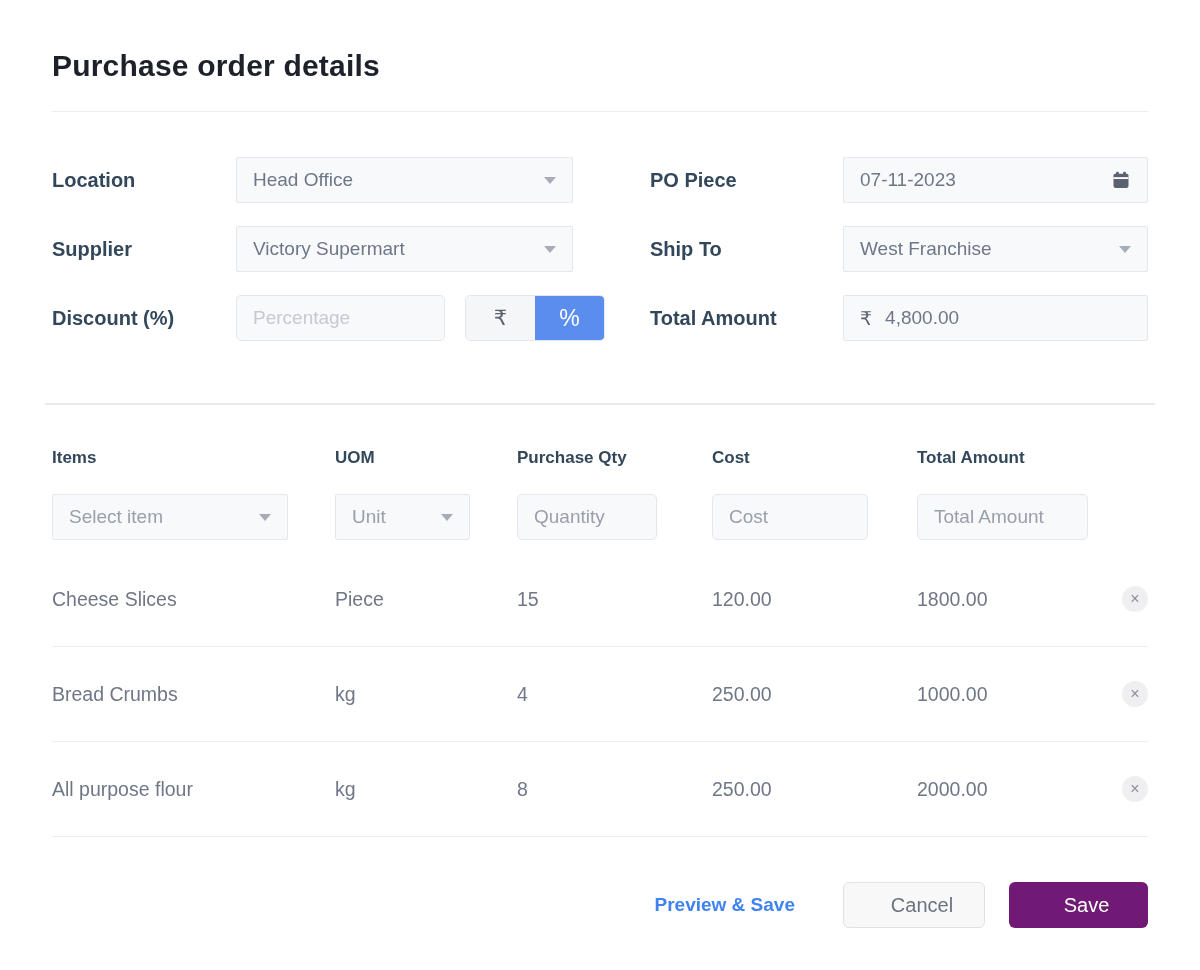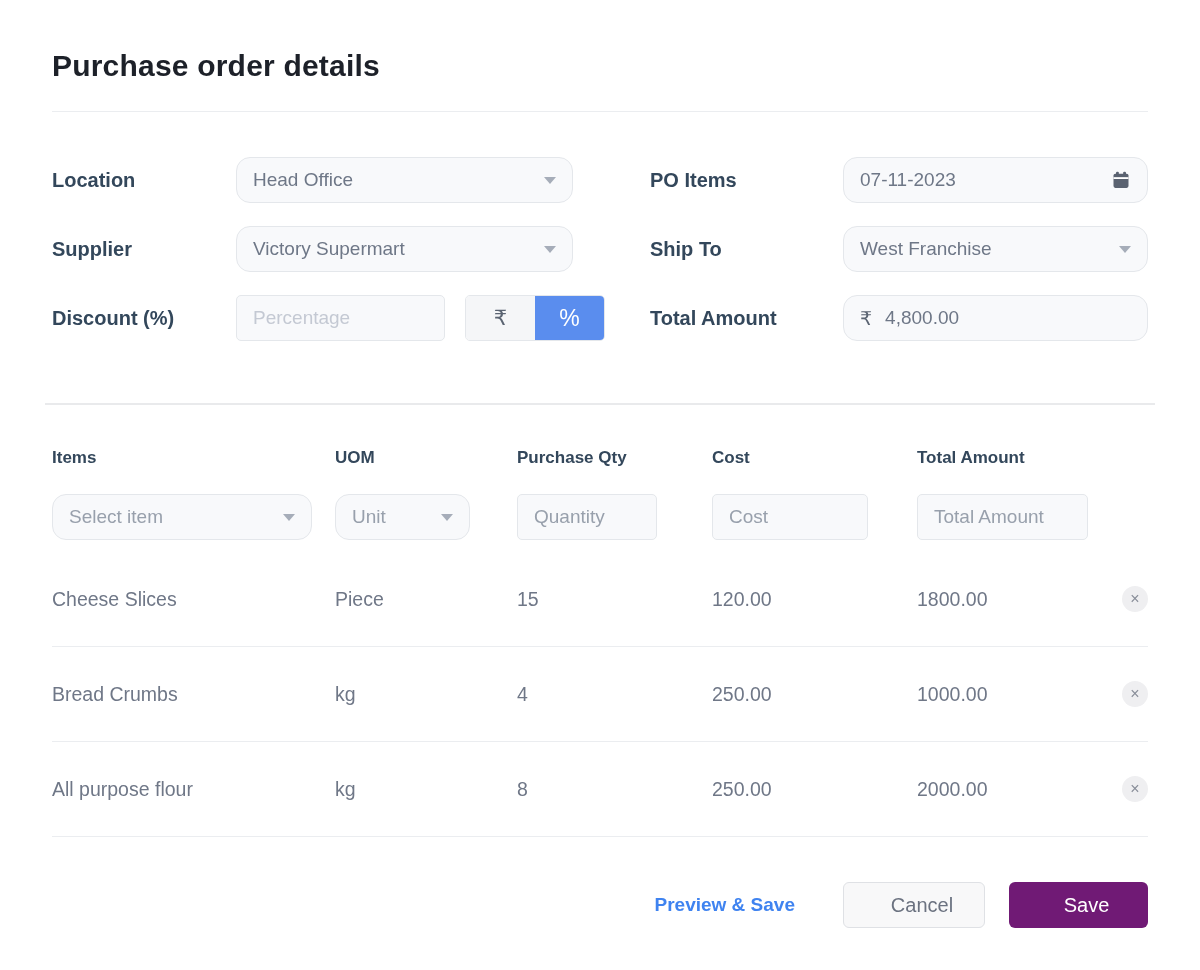--- a/index.html
+++ b/index.html
@@ -7,21 +7,21 @@
   body { font-family: "Liberation Sans", "DejaVu Sans", sans-serif; }
   .container { padding: 0 52px; }
 
   .title { font-size: 30px; font-weight: 700; color: #1d2129; margin-top: 48px; line-height: 36px; letter-spacing: 0.2px; }
   .divider-thin { height: 1px; background: #ebedf0; margin-top: 27px; }
   .divider-section { height: 2px; background: #e9eaec; margin: 62px -7px 0; }
 
   
   .form-grid { display: grid; grid-template-columns: 184px 337px 1fr 193px 305px; row-gap: 23px; align-items: center; margin-top: 45px; }
   .f-label { font-size: 20px; font-weight: 700; color: #33475b; }
-  .field { height: 46px; background: #f8f9fb; border: 1px solid #e4e7eb; border-radius: 14px; display: flex; align-items: center; padding: 0 16px; font-size: 19px; color: #6e7787; cursor: pointer; }
+  .field { height: 46px; background: #f8f9fb; border: 1px solid #e4e7eb; border-radius: 2px; display: flex; align-items: center; padding: 0 16px; font-size: 19px; color: #6e7787; cursor: pointer; }
   .field.justify { justify-content: space-between; }
   .caret { width: 0; height: 0; border-left: 6px solid transparent; border-right: 6px solid transparent; border-top: 7px solid #a6adb9; flex: none; }
   .cal-icon { flex: none; display: flex; }
 
   .discount-cell { display: flex; align-items: center; gap: 20px; }
   .input-box { height: 46px; background: #f8f9fb; border: 1px solid #e4e7eb; border-radius: 5px; padding: 0 16px; font-size: 19px; color: #6e7787; font-family: inherit; width: 100%; outline: none; }
   .input-box::placeholder { color: #c4c9d3; }
   .discount-input { width: 209px; flex: none; }
   .discount-input::placeholder { color: #c4c9d3; }
   .toggle { display: flex; width: 140px; height: 46px; flex: none; border-radius: 5px; overflow: hidden; border: 1px solid #e4e7eb; }
@@ -30,21 +30,21 @@
   .toggle-seg.active { background: #5a8dee; color: #ffffff; font-size: 23px; }
   .rupee { color: #5b6472; margin-right: 13px; }
 
   
   .t-grid { display: grid; grid-template-columns: 283px 182px 195px 205px 1fr 40px; align-items: center; }
   .t-head { margin-top: 43px; }
   .t-head > div { font-size: 17px; font-weight: 700; color: #33475b; }
   .t-inputs { margin-top: 26px; }
   .t-inputs .input-box::placeholder { color: #98a0ac; }
   .t-inputs .field { color: #98a0ac; }
-  .w-select-item { width: 260px; gap: 29px; }
+  .w-select-item { width: 236px; gap: 29px; }
   .w-unit { width: 135px; }
   .w-qty { width: 140px; }
   .w-cost { width: 156px; }
   .w-total { width: 171px; }
   .t-rows { margin-top: 12px; }
   .t-row { padding: 34px 0; border-bottom: 1px solid #ebedf0; font-size: 19.5px; color: #6f7787; }
   .remove-btn { width: 26px; height: 26px; border-radius: 50%; background: #efeff1; border: none; color: #8a8f9a; font-size: 16px; line-height: 1; display: flex; align-items: center; justify-content: center; cursor: pointer; justify-self: end; }
 
   
   .footer { display: flex; align-items: center; justify-content: flex-end; margin-top: 45px; }
@@ -62,21 +62,21 @@
   <div class="divider-thin"></div>
 
   <div class="form-grid">
 
     <div class="f-label">Location</div>
     <div class="field justify">
       <span>Head Office</span>
       <span class="caret"></span>
     </div>
     <div></div>
-    <div class="f-label">PO Items</div>
+    <div class="f-label">PO Piece</div>
     <div class="field justify">
       <span>07-11-2023</span>
       <span class="cal-icon">
         <svg width="20" height="20" viewBox="0 0 24 24">
           <rect x="3" y="4.5" width="18" height="17" rx="2.2" fill="#5a6270"></rect>
           <rect x="3" y="8.6" width="18" height="2.2" fill="#ffffff"></rect>
           <rect x="6" y="2" width="3.4" height="4" rx="1.4" fill="#5a6270"></rect>
           <rect x="14.6" y="2" width="3.4" height="4" rx="1.4" fill="#5a6270"></rect>
         </svg>
       </span>

